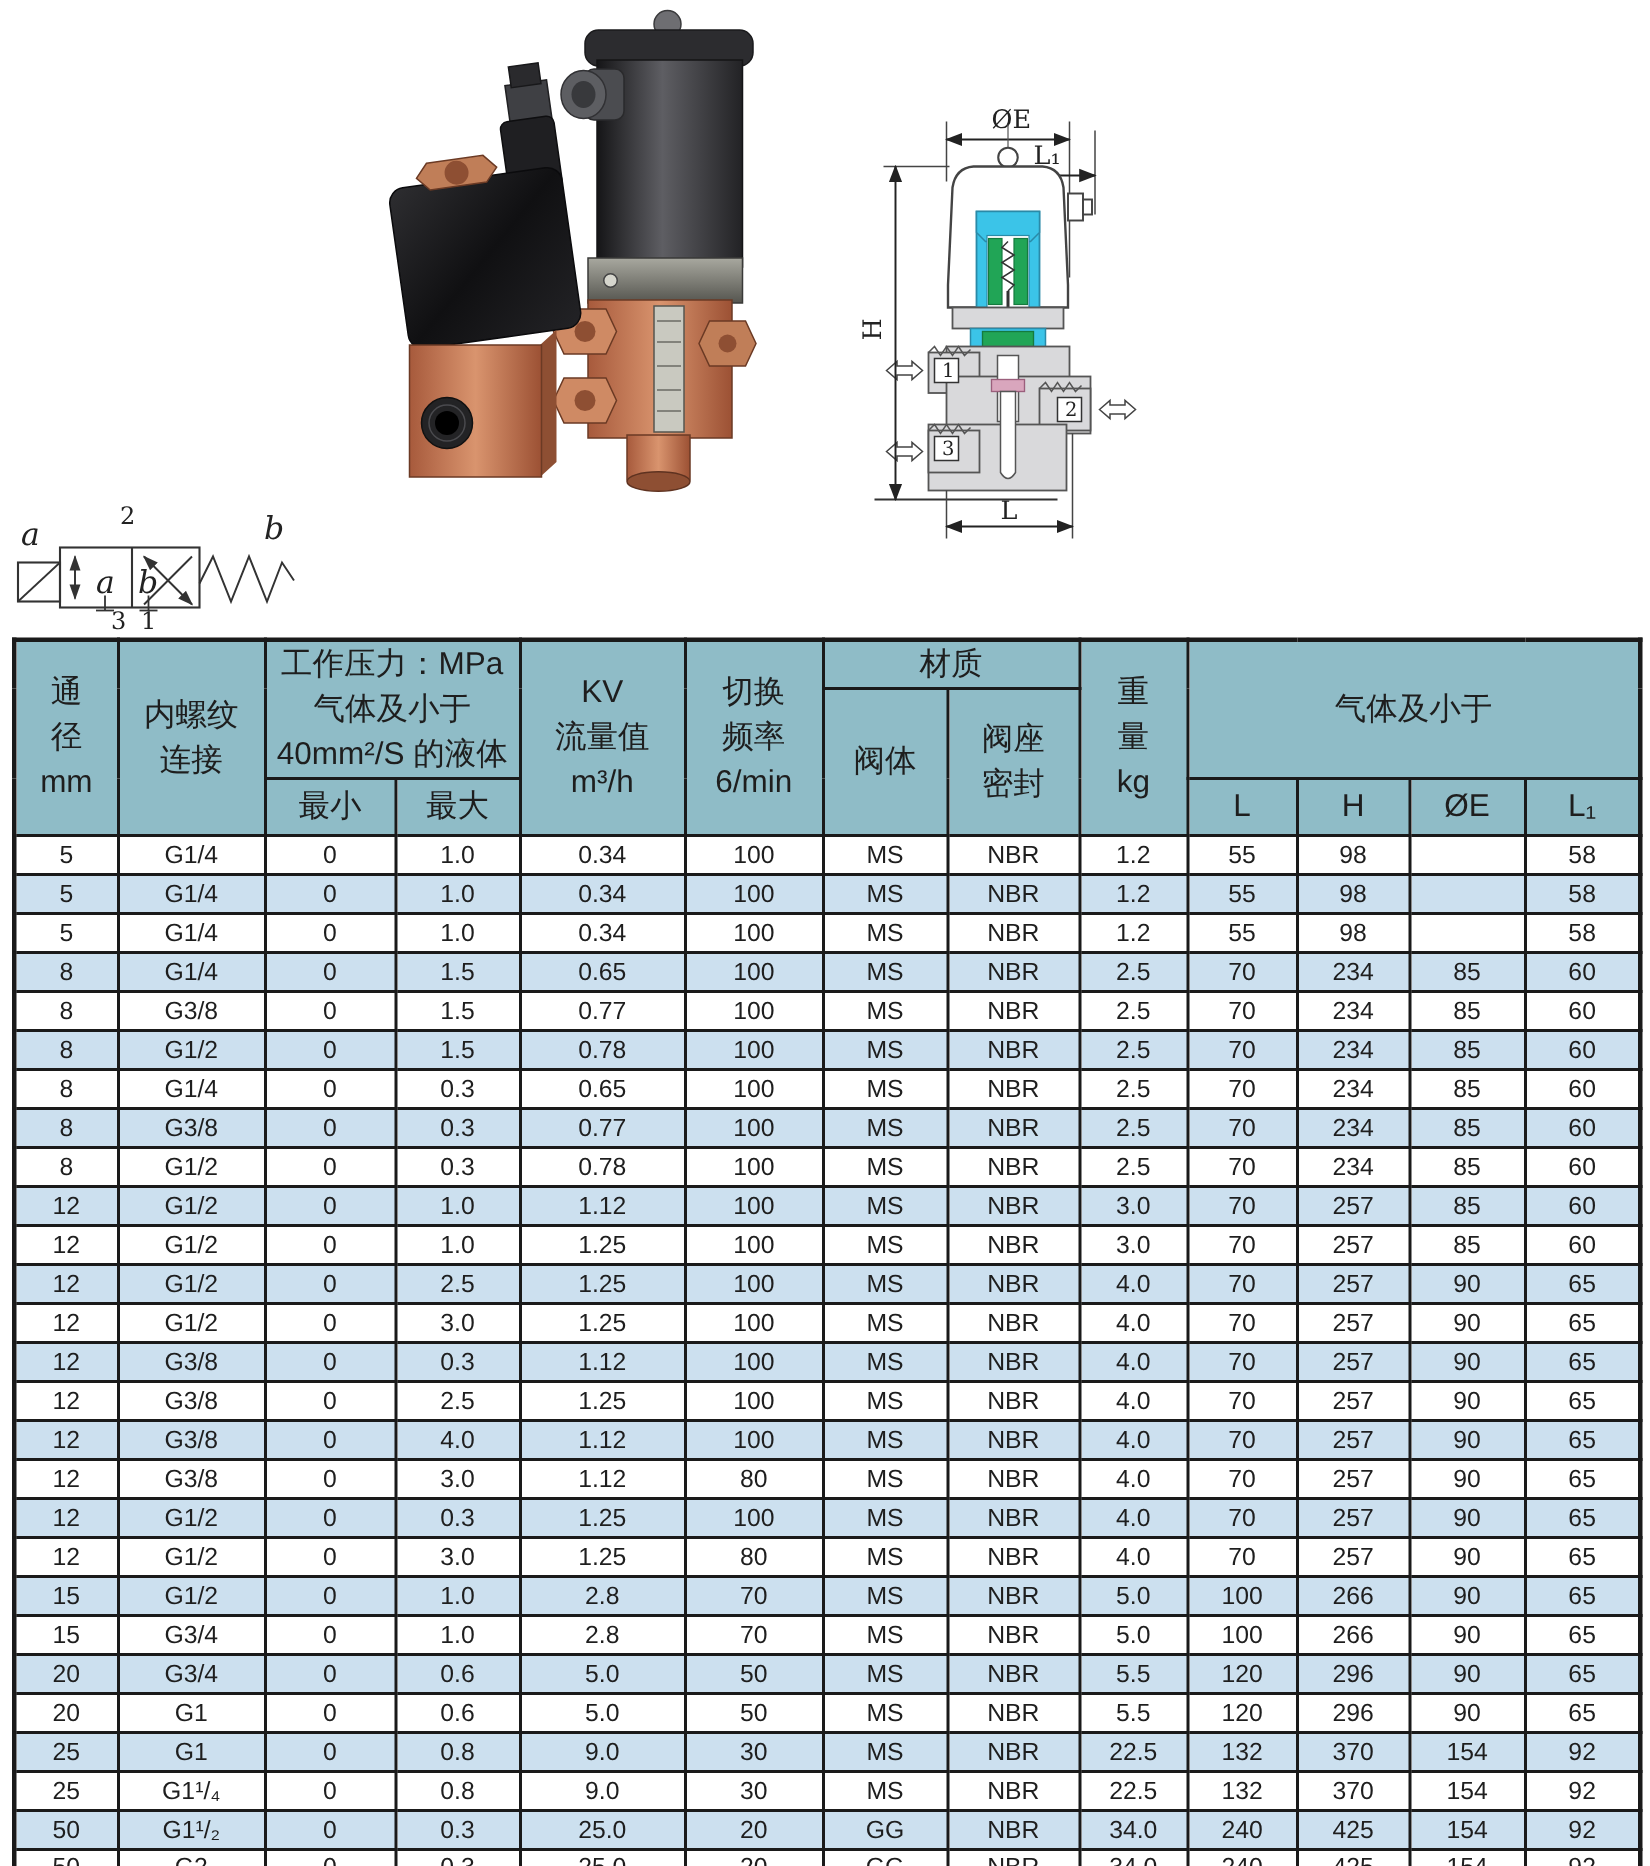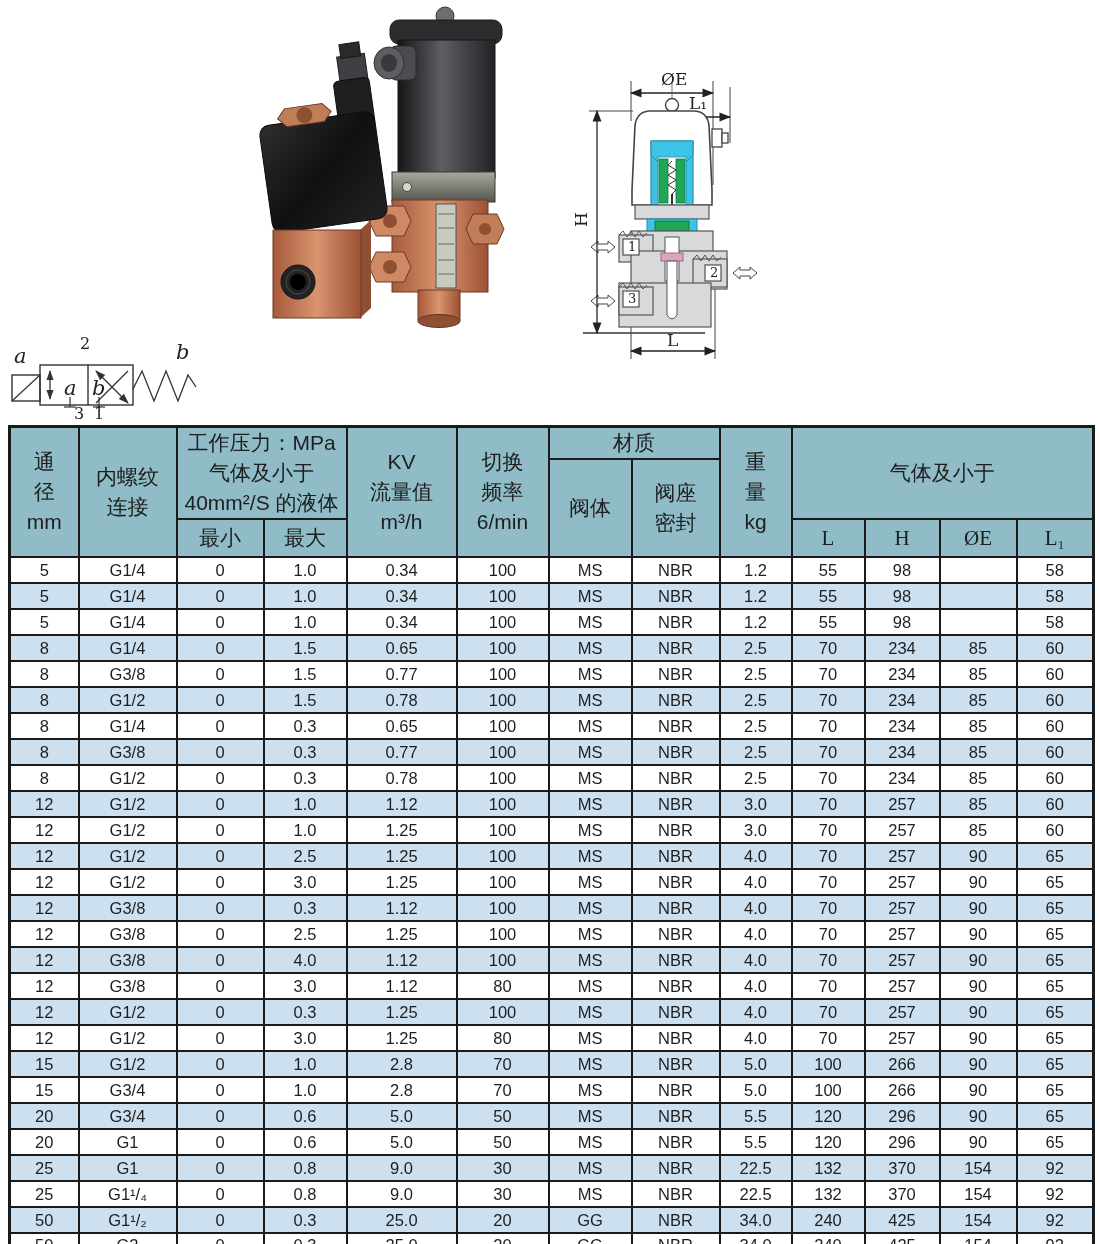--- a/index.html
+++ b/index.html
@@ -29,21 +29,21 @@
   }
   table.spec th{
     background:var(--header-bg);
     font-weight:normal;font-size:21px;
     white-space:pre-line;line-height:30px;
   }
   th.small-line{line-height:21px;font-size:15.5px;}
   th.seal{line-height:22px;margin-top:31px;}
   tr.hr1{height:30px;}
   tr.hr2{height:40px;}
-  tr.hr3{height:38px;font-family:Liberation Serif, serif;}
+  tr.hr3{height:38px;}
   tbody tr{height:26px;background:#fff;}
   tbody tr.alt{background:var(--row-alt);}
 
   svg text{font-family:"DejaVu Serif",serif;}
   svg .dimtext{font-size:17px;fill:#222;}
   svg .porttext{font-size:13px;fill:#222;font-family:"DejaVu Serif",serif;}
   svg .symtext{font-size:21px;font-style:italic;fill:#222;}
   svg .symnum{font-size:16px;fill:#222;}
 </style>
 </head>

